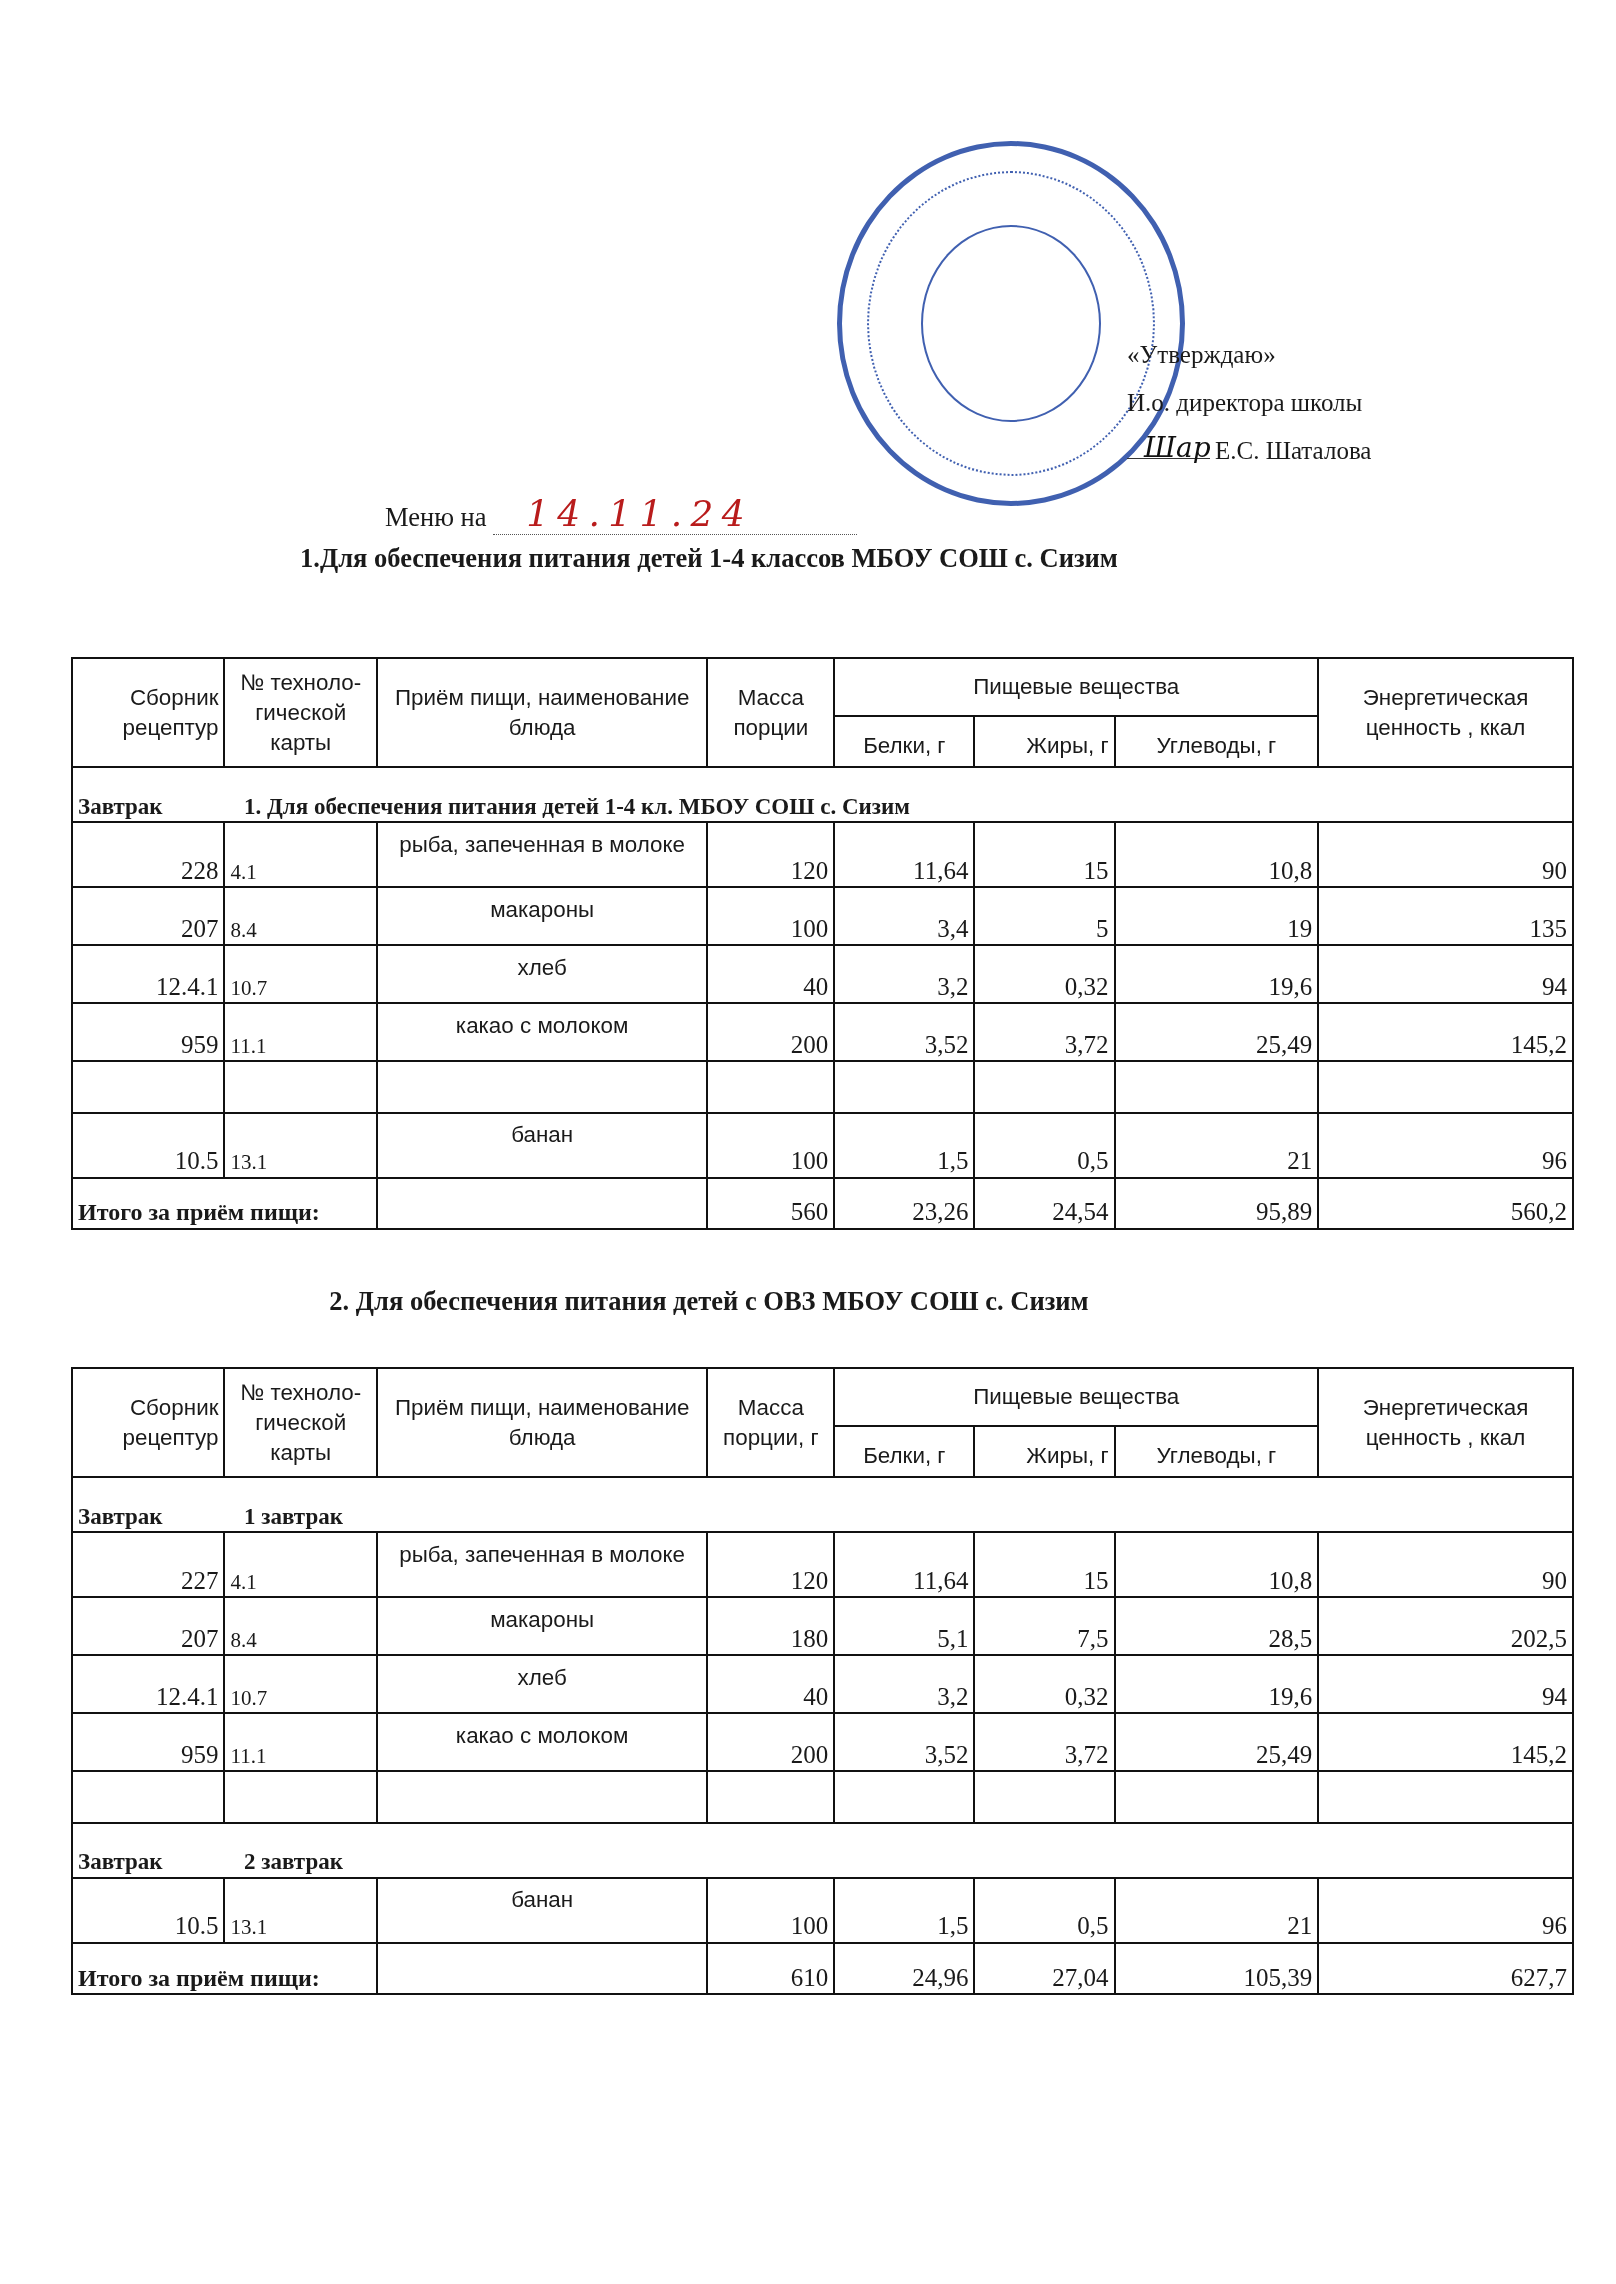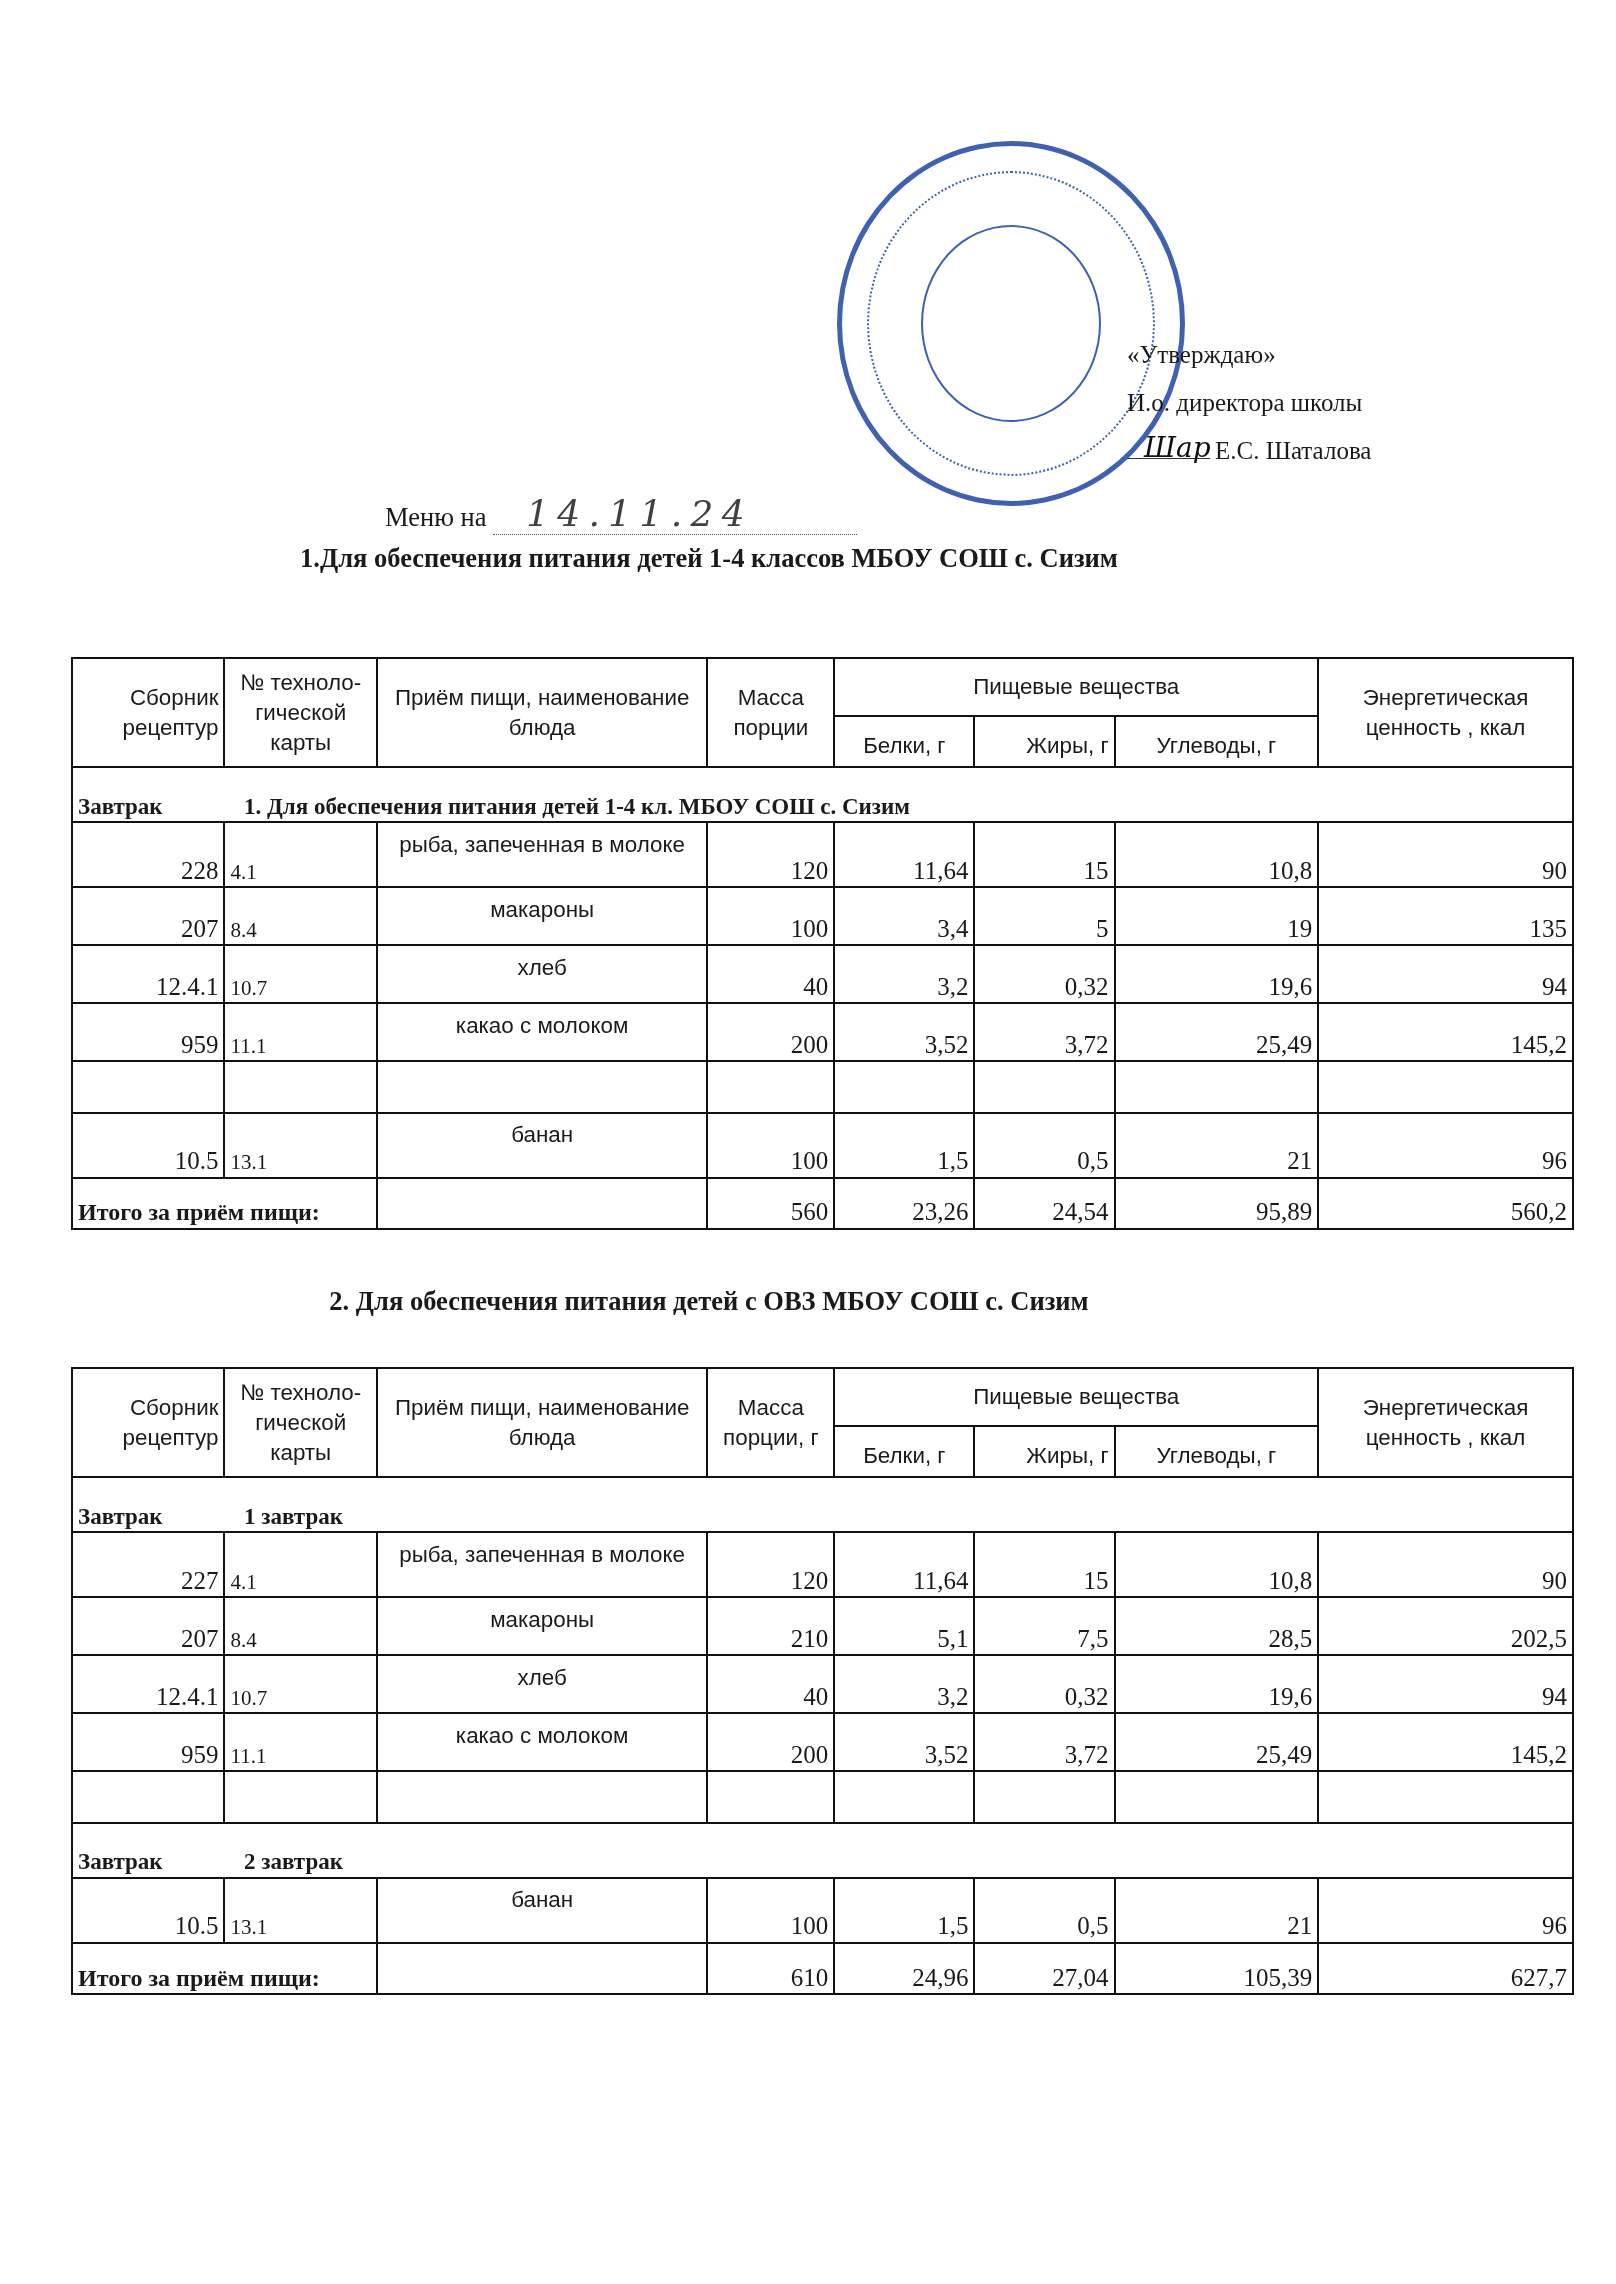--- a/index.html
+++ b/index.html
@@ -34,21 +34,21 @@
     .signature {
       position: absolute; left: 1144px; top: 431px; font-family: "DejaVu Serif", serif;
       font-style: italic; font-size: 28px; color: #111;
     }
     .menu-line {
       position: absolute; left: 385px; top: 493px; font-size: 26.5px;
     }
     .menu-line .date {
       display: inline-block; min-width: 331px; border-bottom: 1.7px dotted #555;
       font-family: "DejaVu Serif", serif; font-style: italic; font-size: 36px;
-      padding-left: 33px; color: #404040; letter-spacing: 8.3px;
+      padding-left: 33px; color: #b91c1c; letter-spacing: 8.3px;
     }
     .title {
       position: absolute; left: 0; width: 1418px; text-align: center;
       font-weight: bold; font-size: 26.5px;
     }
     table.menu {
       position: absolute; left: 71px; width: 1503px; border-collapse: collapse;
       font-family: "Liberation Sans", sans-serif; font-size: 22.4px;
     }
     table.menu td, table.menu th {
@@ -236,21 +236,21 @@
     <td class="num">120</td>
     <td class="num">11,64</td>
     <td class="num">15</td>
     <td class="num">10,8</td>
     <td class="num">90</td>
   </tr>
   <tr class="item">
     <td class="num">207</td>
     <td class="code">8.4</td>
     <td class="name">макароны</td>
-    <td class="num">210</td>
+    <td class="num">180</td>
     <td class="num">5,1</td>
     <td class="num">7,5</td>
     <td class="num">28,5</td>
     <td class="num">202,5</td>
   </tr>
   <tr class="item">
     <td class="num">12.4.1</td>
     <td class="code">10.7</td>
     <td class="name">хлеб</td>
     <td class="num">40</td>

